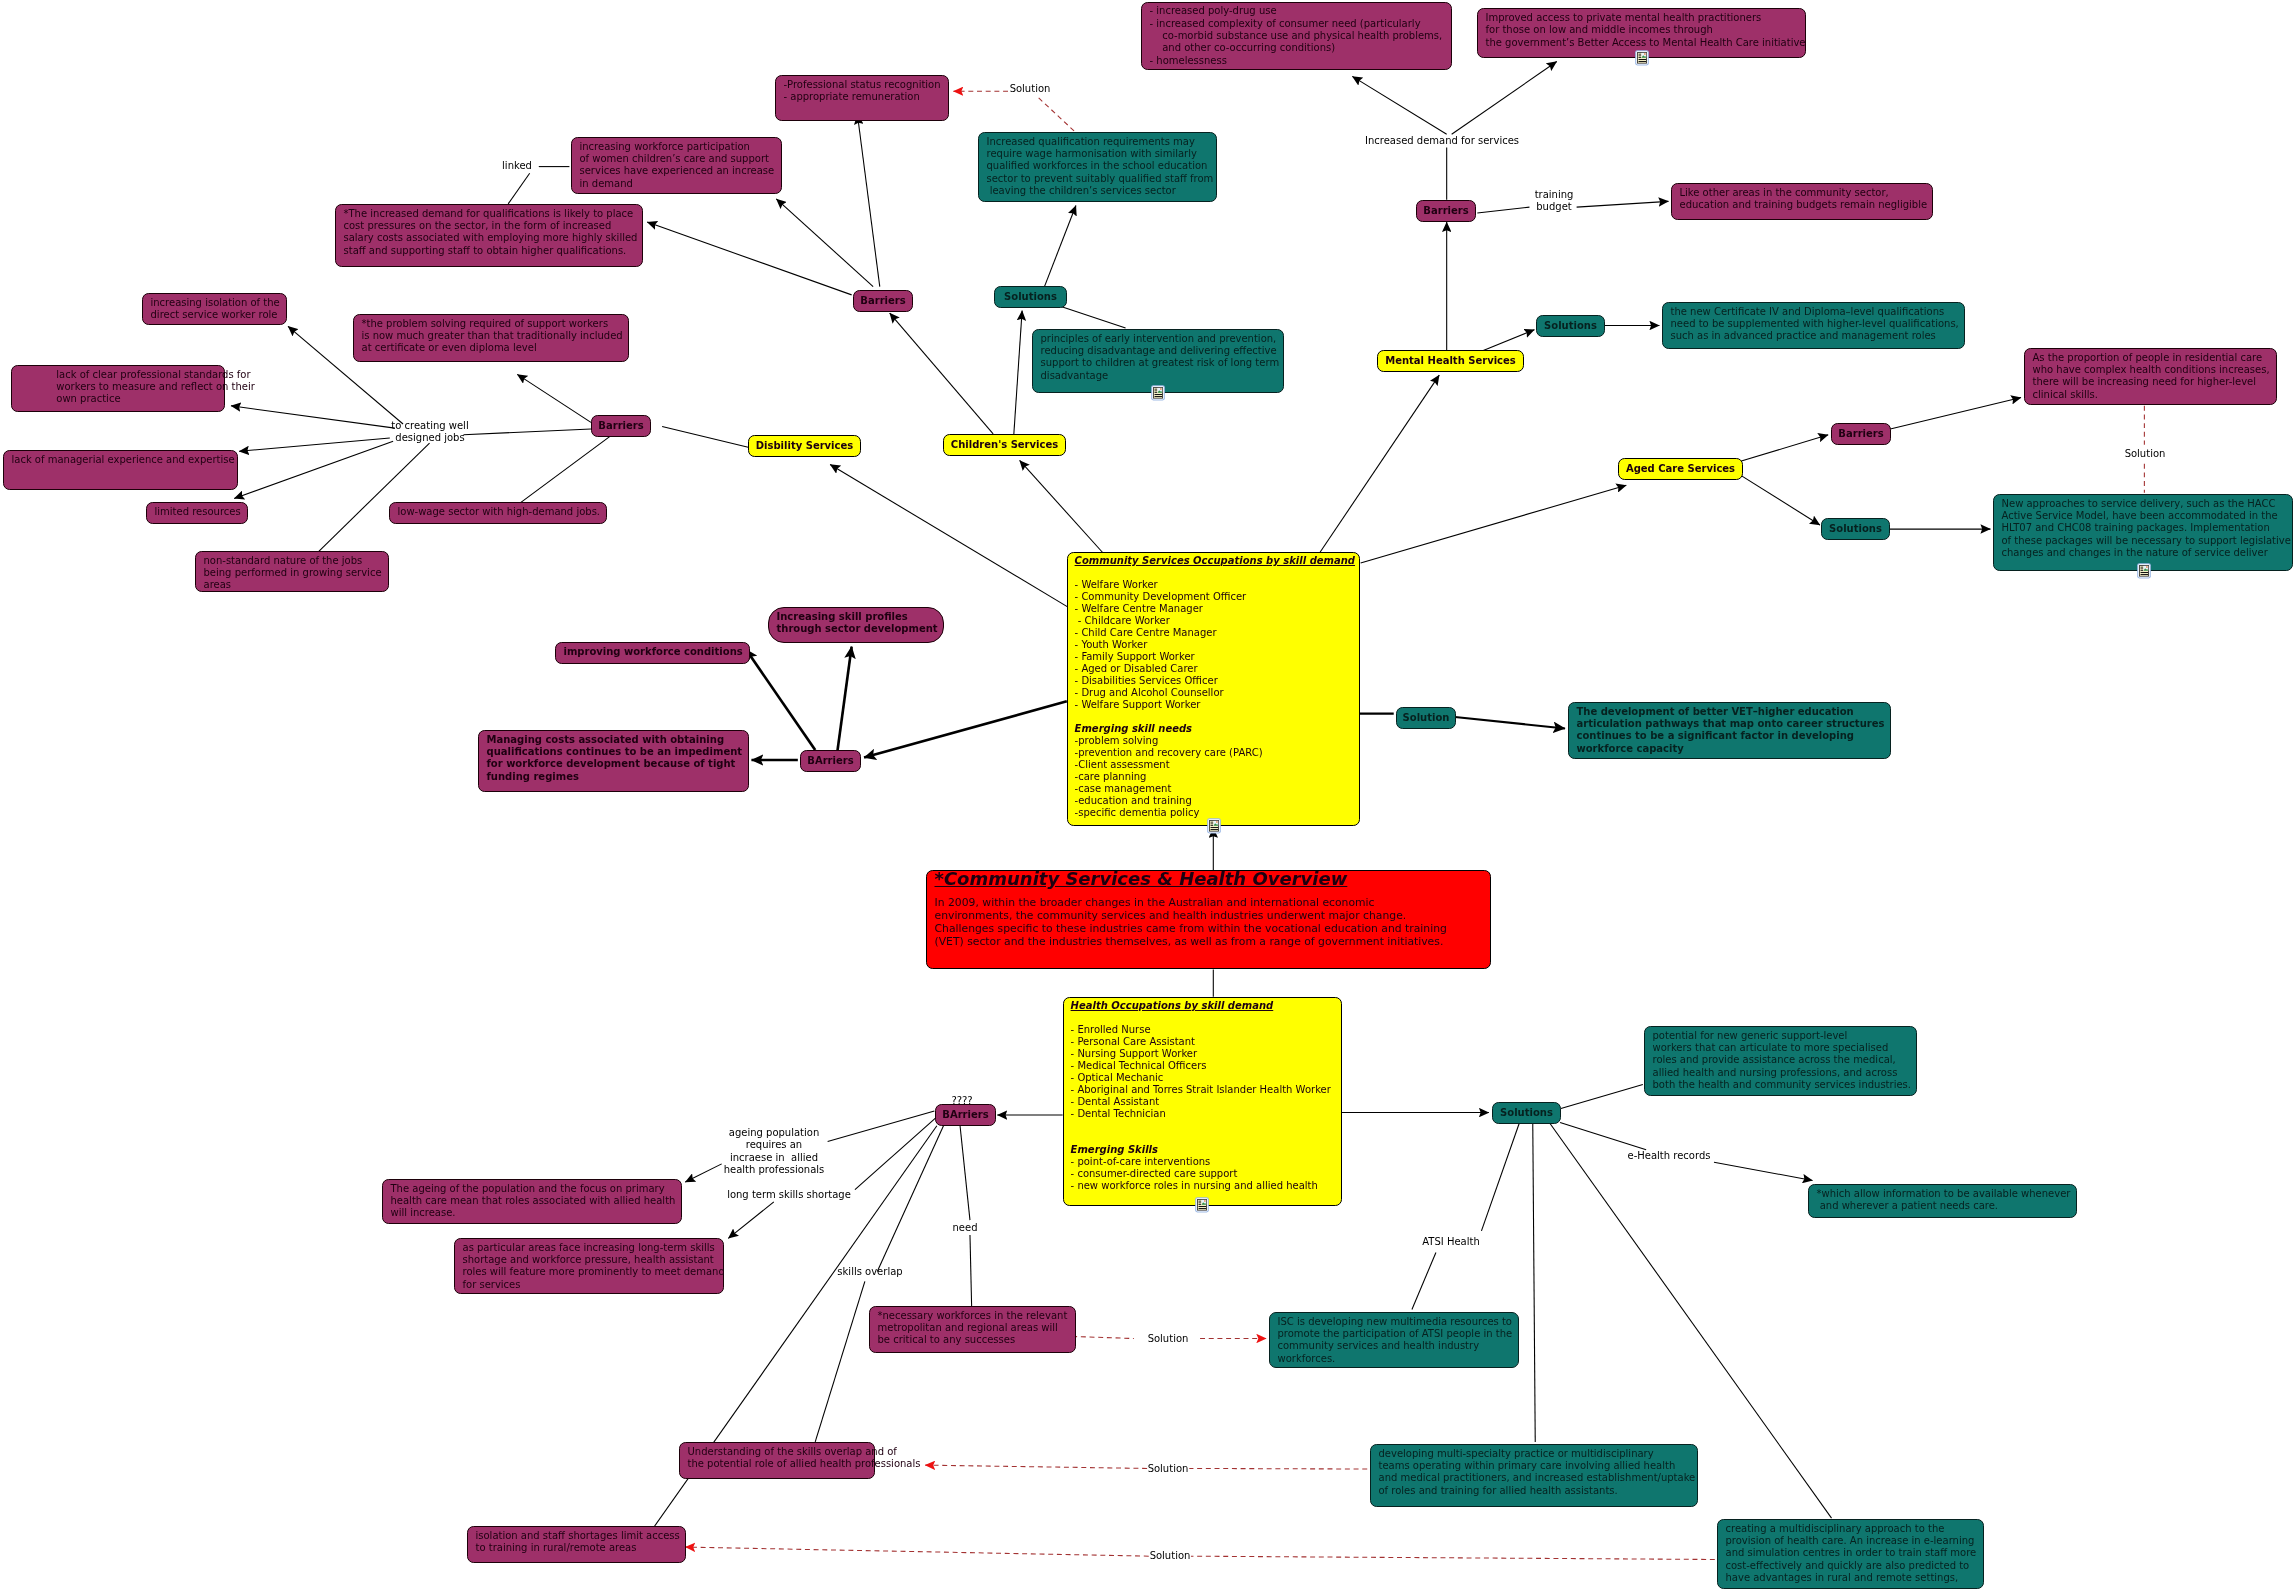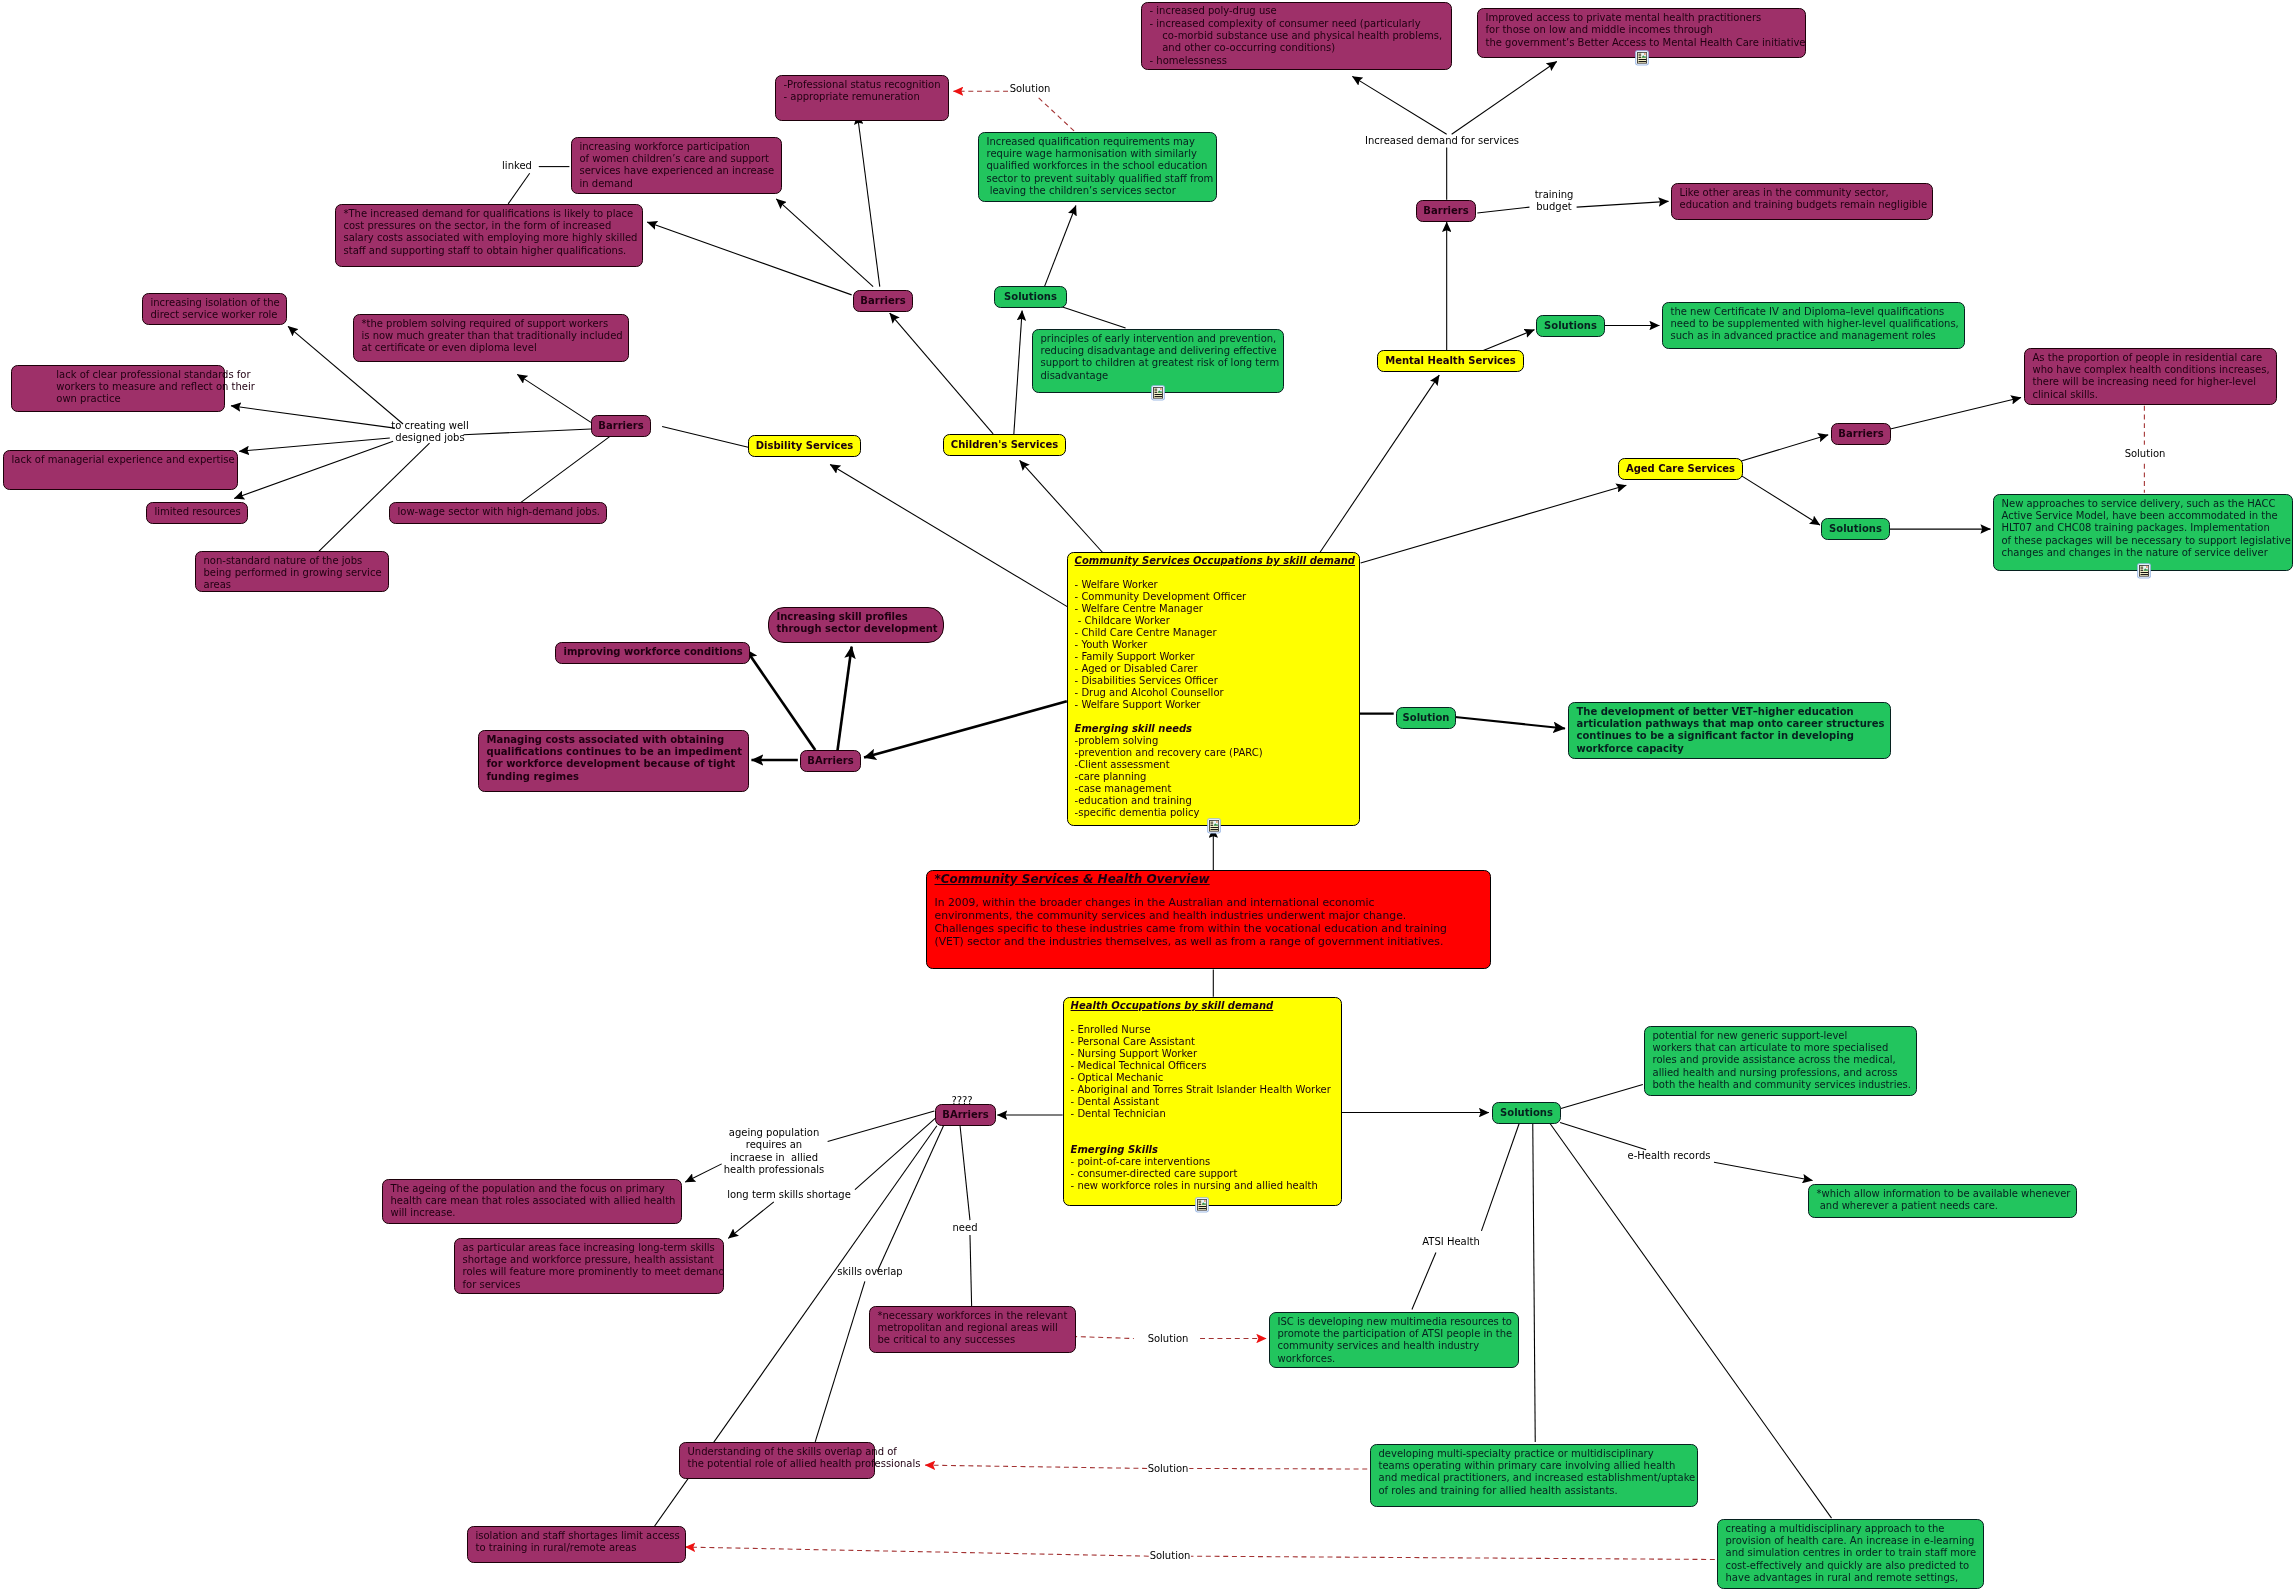--- a/index.html
+++ b/index.html
@@ -7,33 +7,33 @@
        font-family:"DejaVu Sans","Liberation Sans",sans-serif;}
   #map{position:absolute;left:0;top:0;width:2295px;height:1592px;}
   svg#links{position:absolute;left:0;top:0;width:2295px;height:1592px;overflow:visible;}
   .node{position:absolute;box-sizing:border-box;border:1.2px solid #170009;
         border-radius:6.6px;color:#1c0010;
         font-size:10px;line-height:12.4px;white-space:pre;}
   .node > .t{padding:2.5px 7.5px;}
   .lblnode{display:flex;align-items:center;justify-content:center;}
   .lblnode > .t{padding:0;}
   .magenta{background:#9E3069;border-color:#1c0009;color:#200012;}
-  .teal{background:#22c55e;border-color:#06211f;color:#06211f;}
+  .teal{background:#0f766e;border-color:#06211f;color:#06211f;}
   .yellow{background:#FFFF00;border-color:#000;}
   .red{background:#FF0000;border-color:#000;}
   .b{font-weight:bold;}
   .c{text-align:center;}
   .lab{position:absolute;font-size:10px;line-height:12.4px;color:#000;
        white-space:pre;text-align:center;transform:translate(-50%,-50%);}
   .noteicon{position:absolute;width:14px;height:15.7px;}
   .rich{padding:1.7px 6.6px;line-height:12px;}
   .rich .ttl{font-weight:bold;font-style:italic;text-decoration:underline;text-underline-offset:0.8px;}
   .rich .sub{font-weight:bold;font-style:italic;}
   .red .rich{font-size:10.8px;line-height:12.7px;padding:1.7px 7.5px;}
-  .red .ttl{font-size:12px;}
+  .red .ttl{font-size:18px;}
   .red .blank{height:13.2px;}
   .rich .blank{height:12px;}
 </style>
 </head>
 <body>
 <div id="map">
 <svg id="links" viewBox="0 0 2773 1923">
 <defs>
 <marker id="ah" viewBox="0 0 12 11" refX="11.6" refY="5.5" markerWidth="12.5" markerHeight="11.5" markerUnits="userSpaceOnUse" orient="auto-start-reverse">
           <path d="M 0 0 L 12 5.5 L 0 11 L 2.0 5.5 z" fill="#000"></path>

